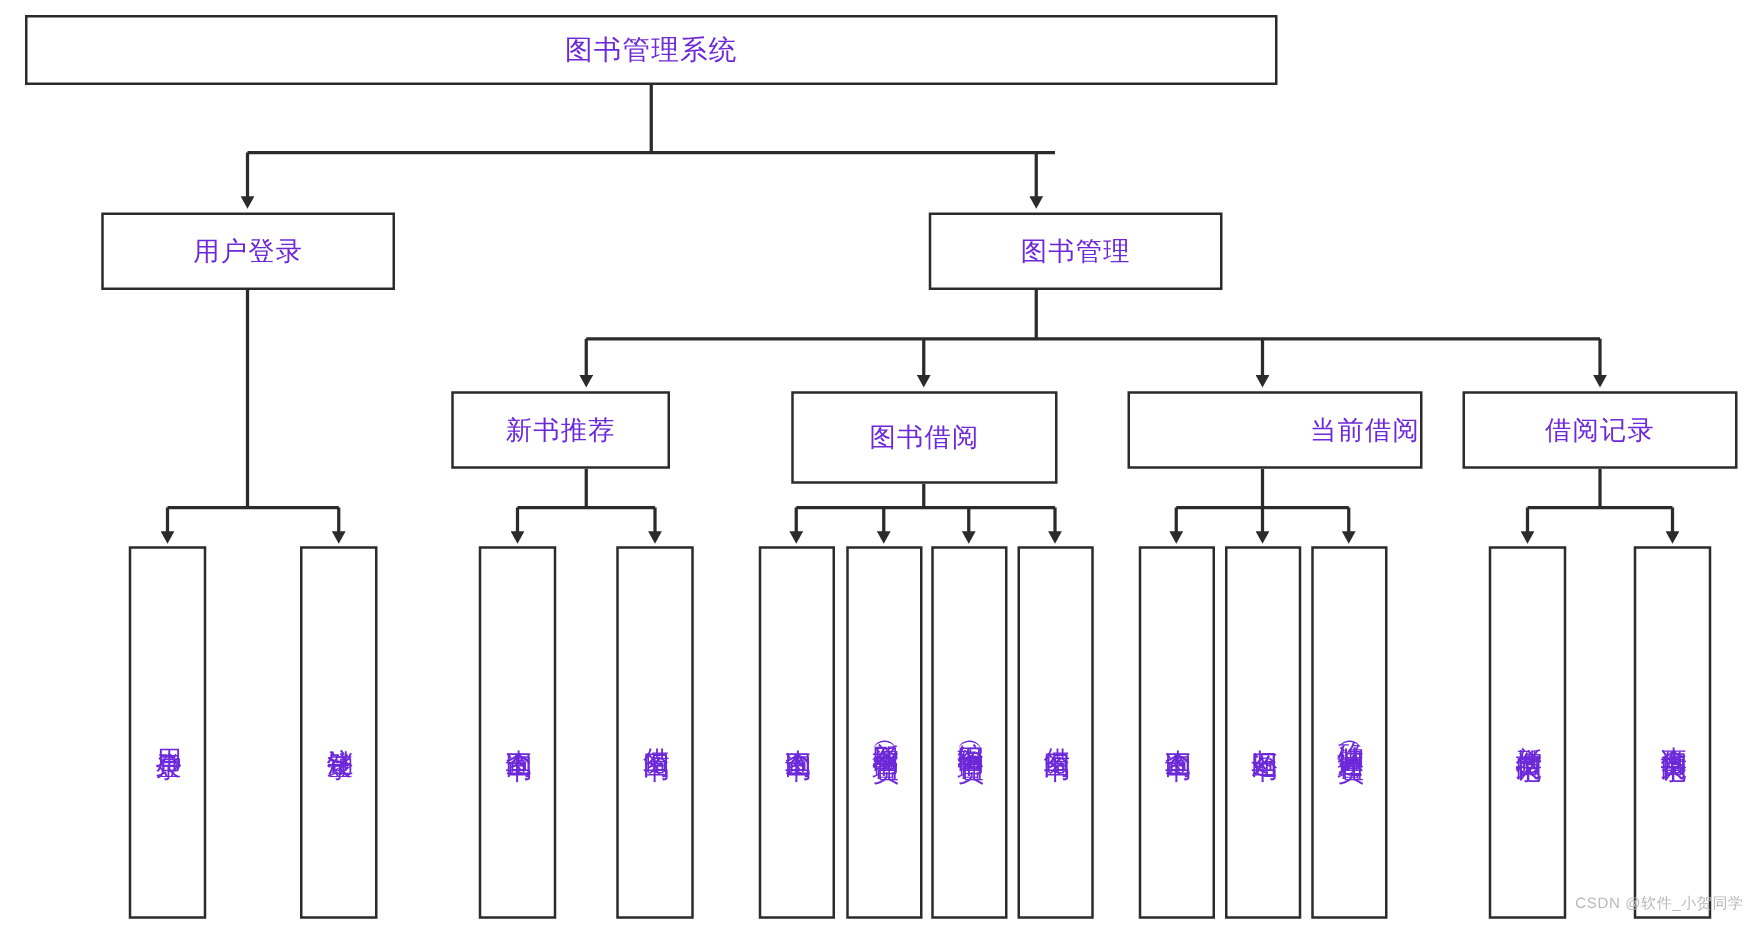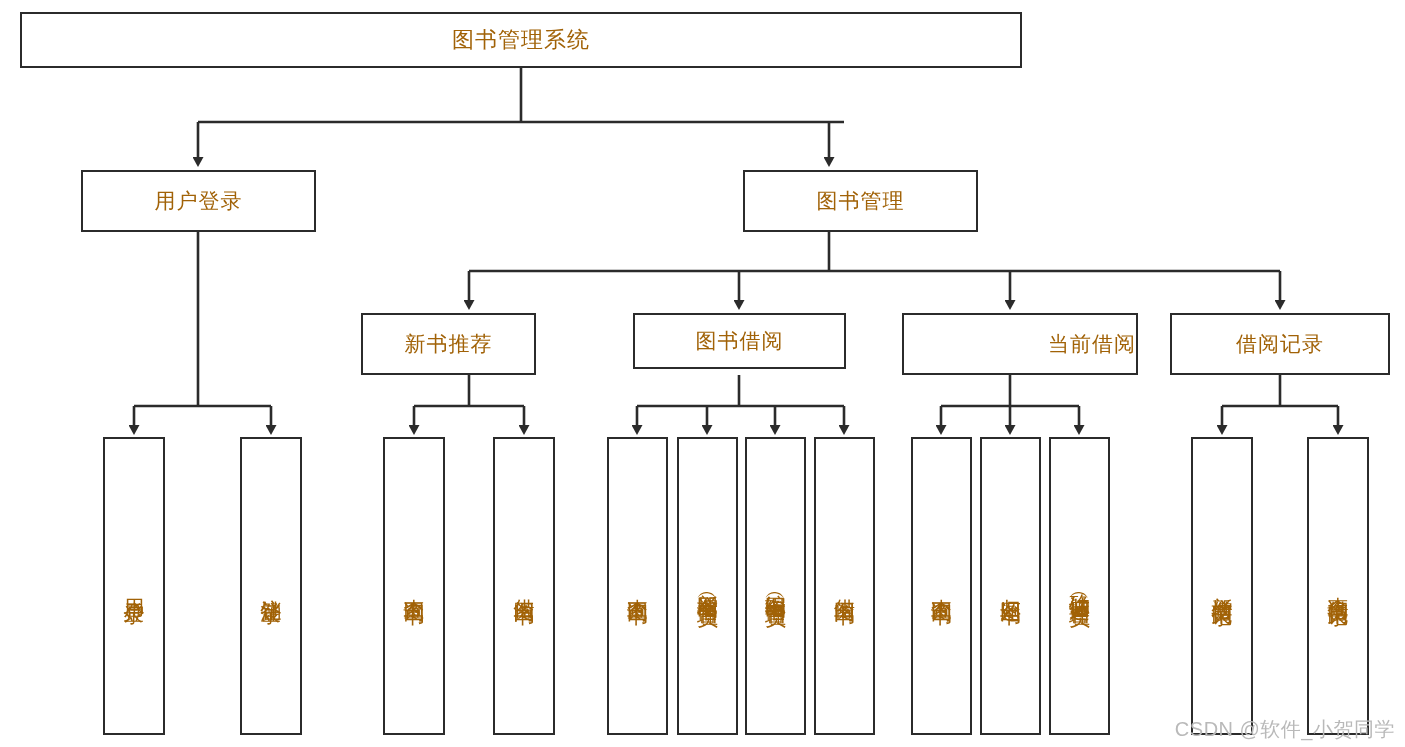--- a/index.html
+++ b/index.html
@@ -13,21 +13,21 @@
   #diagram{position:absolute;left:0;top:0;width:1405px;height:747px;}
 
   .node{
     position:absolute;
     box-sizing:border-box;
     border:2px solid #2b2b2b;
     background:#ffffff;
     display:flex;
     align-items:center;
     justify-content:center;
-    color:#a16207;
+    color:#6d28d9;
     z-index:3;
   }
   .node.h{
     font-size:21px;
     letter-spacing:1px;
   }
   .node.v{
     font-size:21px;
     letter-spacing:2px;
     writing-mode:vertical-rl;
@@ -40,22 +40,22 @@
     text-orientation:upright;
     display:block;
     white-space:nowrap;
   }
   .node.root{font-size:22px;}
 
   svg#wires{position:absolute;left:0;top:0;width:1405px;height:747px;z-index:1;}
 
   #watermark{
     position:absolute;
-    right:10px;bottom:4px;
-    font-size:20px;
+    right:10px;bottom:16px;
+    font-size:12px;
     color:#b9b9b9;
     z-index:5;
     white-space:nowrap;
     letter-spacing:0.5px;
   }
 </style>
 </head>
 <body>
 
 <div id="diagram">
@@ -117,21 +117,21 @@
   <div class="node h" style="left:81px;top:170px;width:235px;height:62px;">
     <span>用户登录</span>
   </div>
   <div class="node h" style="left:712px;top:170px;width:235px;height:62px;margin-left:31px;">
     <span>图书管理</span>
   </div>
 
   <div class="node h" style="left:361px;top:313px;width:175px;height:62px;">
     <span>新书推荐</span>
   </div>
-  <div class="node h" style="left:633px;top:313px;width:213px;height:56px;">
+  <div class="node h" style="left:633px;top:313px;width:213px;height:74px;">
     <span>图书借阅</span>
   </div>
   <div class="node h" style="left:902px;top:313px;width:236px;height:62px;justify-content:flex-end;">
     <span>当前借阅</span>
   </div>
   <div class="node h" style="left:1170px;top:313px;width:220px;height:62px;">
     <span>借阅记录</span>
   </div>
 
   <div class="node v" style="left:103px;top:437px;width:62px;height:298px;">

